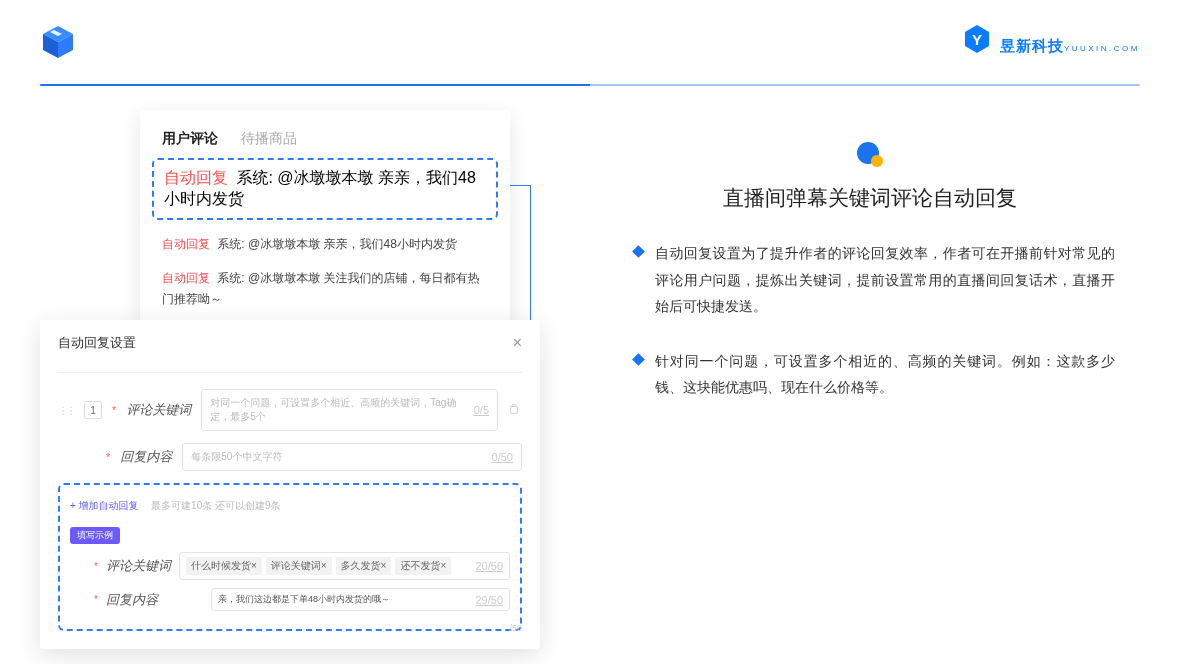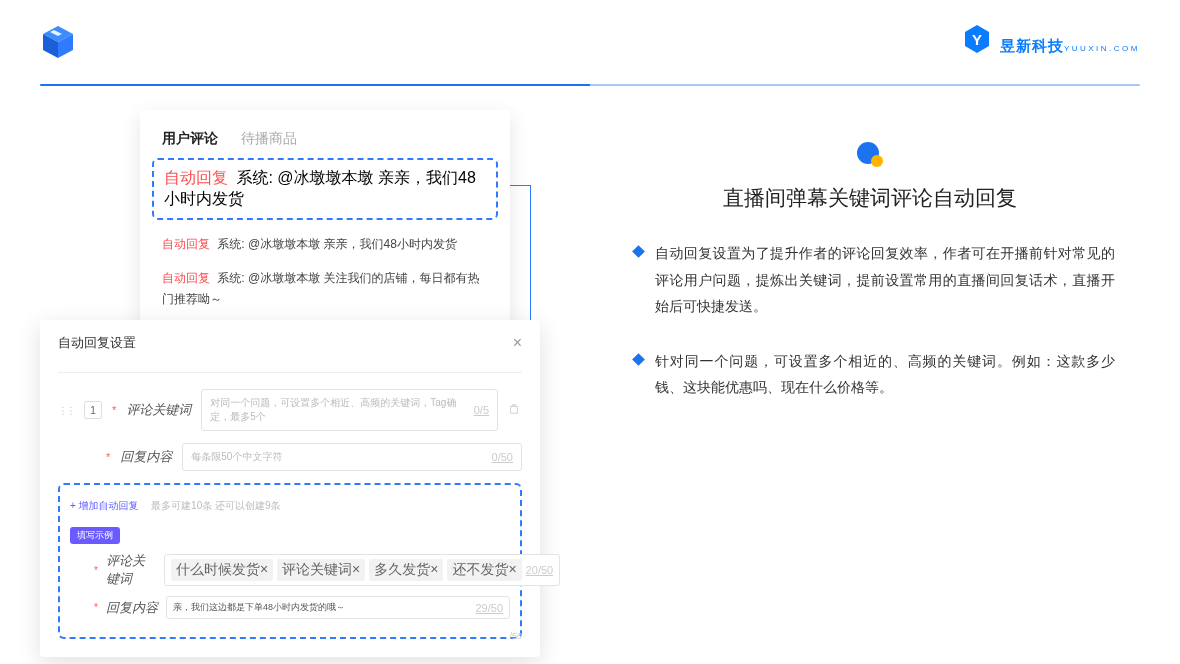--- a/index.html
+++ b/index.html
@@ -187,36 +187,37 @@
   border-radius: 3px;
   padding: 4px 6px;
   display: flex;
   align-items: center;
   gap: 4px;
   background: #fff;
 }
 .chip {
   background: #f2f2f2;
   color: #666;
-  font-size: 14px;
+  font-size: 10px;
   padding: 2px 5px;
   border-radius: 2px;
   white-space: nowrap;
 }
 .plain-text-field {
   flex: 1;
   border: 1px solid #e3e3e3;
   border-radius: 3px;
   padding: 4px 6px;
   font-size: 9px;
   color: #555;
   display: flex;
   justify-content: space-between;
   align-items: center;
   background: #fff;
+  margin-left: 45px;
 }
 .final-counter {
   position: absolute;
   right: 18px;
   bottom: 16px;
   font-size: 9px;
   color: #ccc;
 }
 
 

